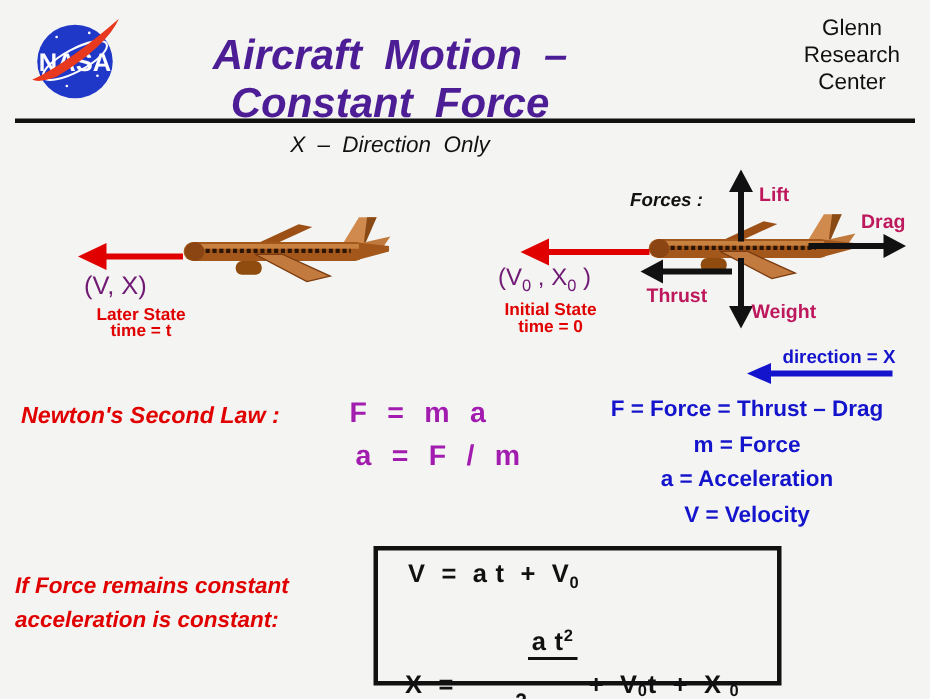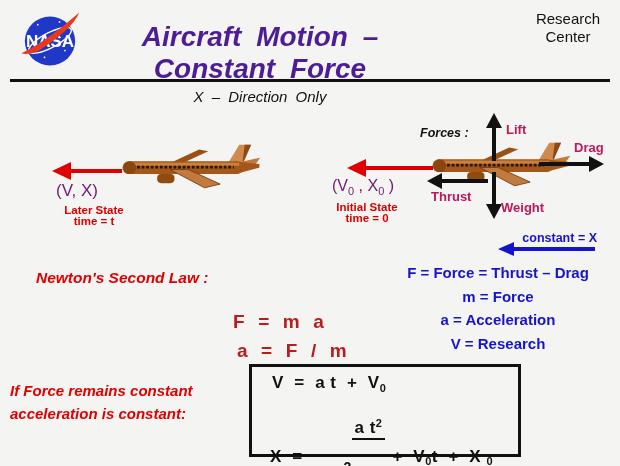--- a/index.html
+++ b/index.html
@@ -45,23 +45,23 @@
   .blue { color:#1414cc; }
   .coords { position:absolute; font-size:17px; color:#701a75; white-space:pre; }
   .state { position:absolute; text-align:center; font-size:11.5px; font-weight:bold;
            line-height:11px; color:#e00000; }
   .forces-label { position:absolute; left:420px; top:126px; font-size:12.5px;
                   font-weight:bold; font-style:italic; color:#111; }
   .force-name { position:absolute; font-size:13px; font-weight:bold; color:#be185d; }
   .dir-label { position:absolute; left:500px; top:231px; width:97px; text-align:right;
                font-size:12.5px; font-weight:bold; color:#1414cc; }
   .newton-label { position:absolute; left:14px; top:269px; font-size:15.5px;
-                  font-weight:bold; font-style:italic; color:#e00000; white-space:pre;margin-left:22px; }
-  .bigeq { position:absolute; font-size:19px; font-weight:bold; color:#b91c1c;
-           white-space:pre; letter-spacing:1px;margin-top:46px; }
+                  font-weight:bold; font-style:italic; color:#e00000; white-space:pre; }
+  .bigeq { position:absolute; font-size:19px; font-weight:bold; color:#a21caf;
+           white-space:pre; letter-spacing:1px; }
   .defs { position:absolute; left:378px; top:261px; width:240px; text-align:center;
           font-size:15px; font-weight:bold; line-height:23.5px; color:#1414cc; }
   .condition { position:absolute; left:10px; top:379px; width:228px; text-align:left;
                font-size:15px; font-weight:bold; font-style:italic; line-height:23px;
                color:#e00000; }
 
   
   .eqbox { position:absolute; left:249px; top:364px; width:272px; height:93px;
            border:3px solid #111; }
   .eqbox .eq1 { position:absolute; left:20px; top:6px; font-size:17px; font-weight:bold;
@@ -107,20 +107,21 @@
     <text x="50" y="57" text-anchor="middle" font-size="25" font-weight="bold" fill="#ffffff">NASA</text>
     <path d="M8,66 Q45,48 93,6 Q82,32 32,63 Q16,69 8,66 Z" fill="#e8391e"></path>
   </svg>
 
   <div class="title-wrap">
     <div class="title">Aircraft Motion – Constant Force</div>
     <div class="subtitle">X – Direction Only</div>
   </div>
 
   <div class="org">
+    <div>Glenn</div>
     <div>Research</div>
     <div>Center</div>
   </div>
 
   <div class="rule"></div>
 
   <svg class="plane" style="left:117px; top:142px;" viewBox="0 0 160 60">
     <use href="#plane-symbol"></use>
   </svg>
   <div class="arr red" style="left:52px; top:162px; width:70px; height:18px;">
@@ -166,35 +167,35 @@
   <div class="arr red" style="left:347px; top:159px; width:86px; height:18px;">
     <div class="head"></div>
       <div class="shaft"></div>
   </div>
   <div class="coords" style="left:332px; top:177px; font-size:16px;"><span>(V</span><span class="sub">0</span><span> , X</span><span class="sub">0</span><span> )</span></div>
   <div class="state" style="left:325px; top:202px; width:84px;">
     <div>Initial State</div>
     <div>time = 0</div>
   </div>
 
-  <div class="dir-label">constant = X</div>
+  <div class="dir-label">direction = X</div>
   <div class="arr blue" style="left:498px; top:242px; width:97px; height:14px;">
     <div class="head"></div>
       <div class="shaft"></div>
   </div>
 
   <div class="newton-label">Newton's Second Law :</div>
   <div class="bigeq" style="left:233px; top:265px;">F  =  m  a</div>
   <div class="bigeq" style="left:237px; top:294px;">a  =  F  /  m</div>
 
   <div class="defs">
     <div>F = Force = Thrust – Drag</div>
     <div>m = Force</div>
     <div>a = Acceleration</div>
-    <div>V = Research</div>
+    <div>V = Velocity</div>
   </div>
 
   <div class="condition">
     <div>If Force remains constant</div>
     <div>acceleration is constant:</div>
   </div>
 
   <div class="eqbox">
     <div class="eq1"><span>V  =  a t  +  V</span><span class="sub">0</span></div>
     <div class="eq2">

